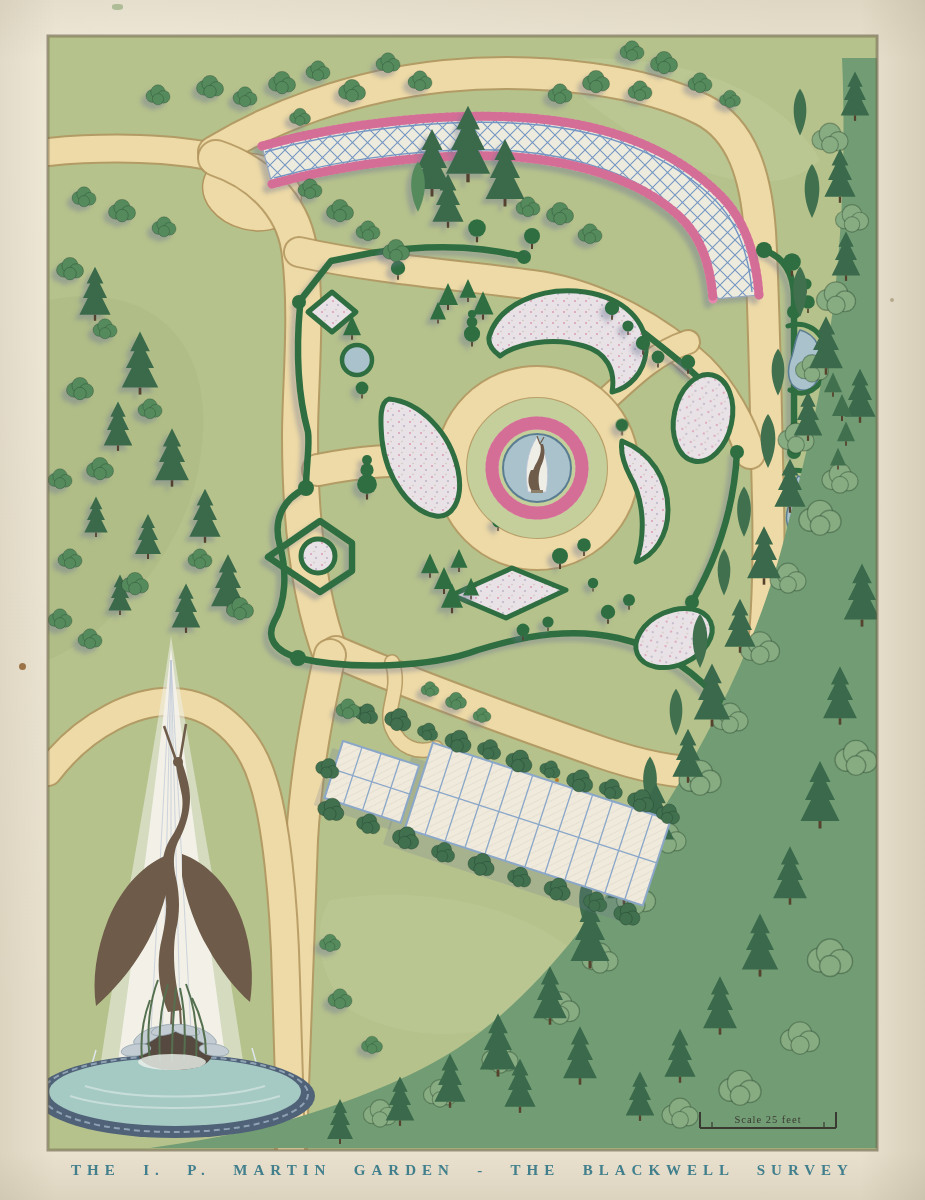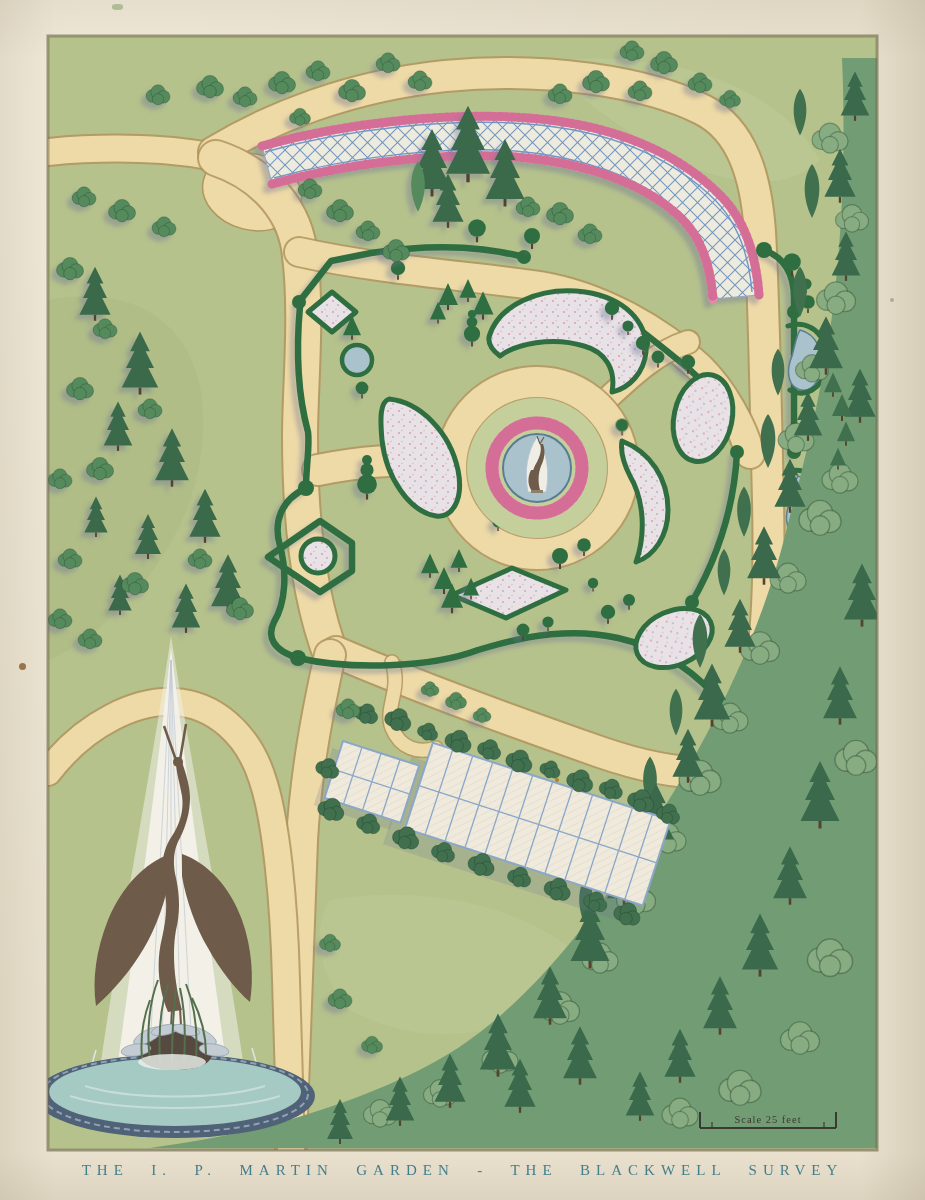--- a/index.html
+++ b/index.html
@@ -39,21 +39,21 @@
   .latl{stroke:var(--lattice-line,#7496c3)}
   .glass{fill:var(--glass,#efeadc);stroke:var(--glass-line,#8aa7c9);stroke-width:2}
   .gll{stroke:var(--glass-line,#8aa7c9);stroke-width:1.3}
   .pond-w{fill:var(--water,#a9c2cc);stroke:var(--water-edge,#5b7d92);stroke-width:1.5}
   .pond-h{fill:none;stroke:var(--hedge,#2f6e40);stroke-width:5;stroke-linecap:round}
   .scale-text{fill:var(--scale-ink,#3a3a33);font-family:"Liberation Serif",serif;font-size:10.5px;letter-spacing:1px}
   .scale-line{stroke:var(--scale-ink,#3a3a33);fill:none}
   .caption{
     position:absolute;left:48px;width:829px;top:1152px;height:36px;
     display:flex;align-items:center;justify-content:center;white-space:nowrap;
-    color:var(--caption,#417f8d);font-weight:400;font-size:15px;
+    color:var(--caption,#417f8d);font-weight:700;font-size:15px;
     letter-spacing:.40em;word-spacing:.85em;
   }
   .speck{position:absolute;border-radius:50%;}
 </style>
 </head>
 <body>
 
 <div class="painting">
 <svg width="829" height="1114" viewBox="48 36 829 1114" xmlns="http://www.w3.org/2000/svg">
   <defs>

